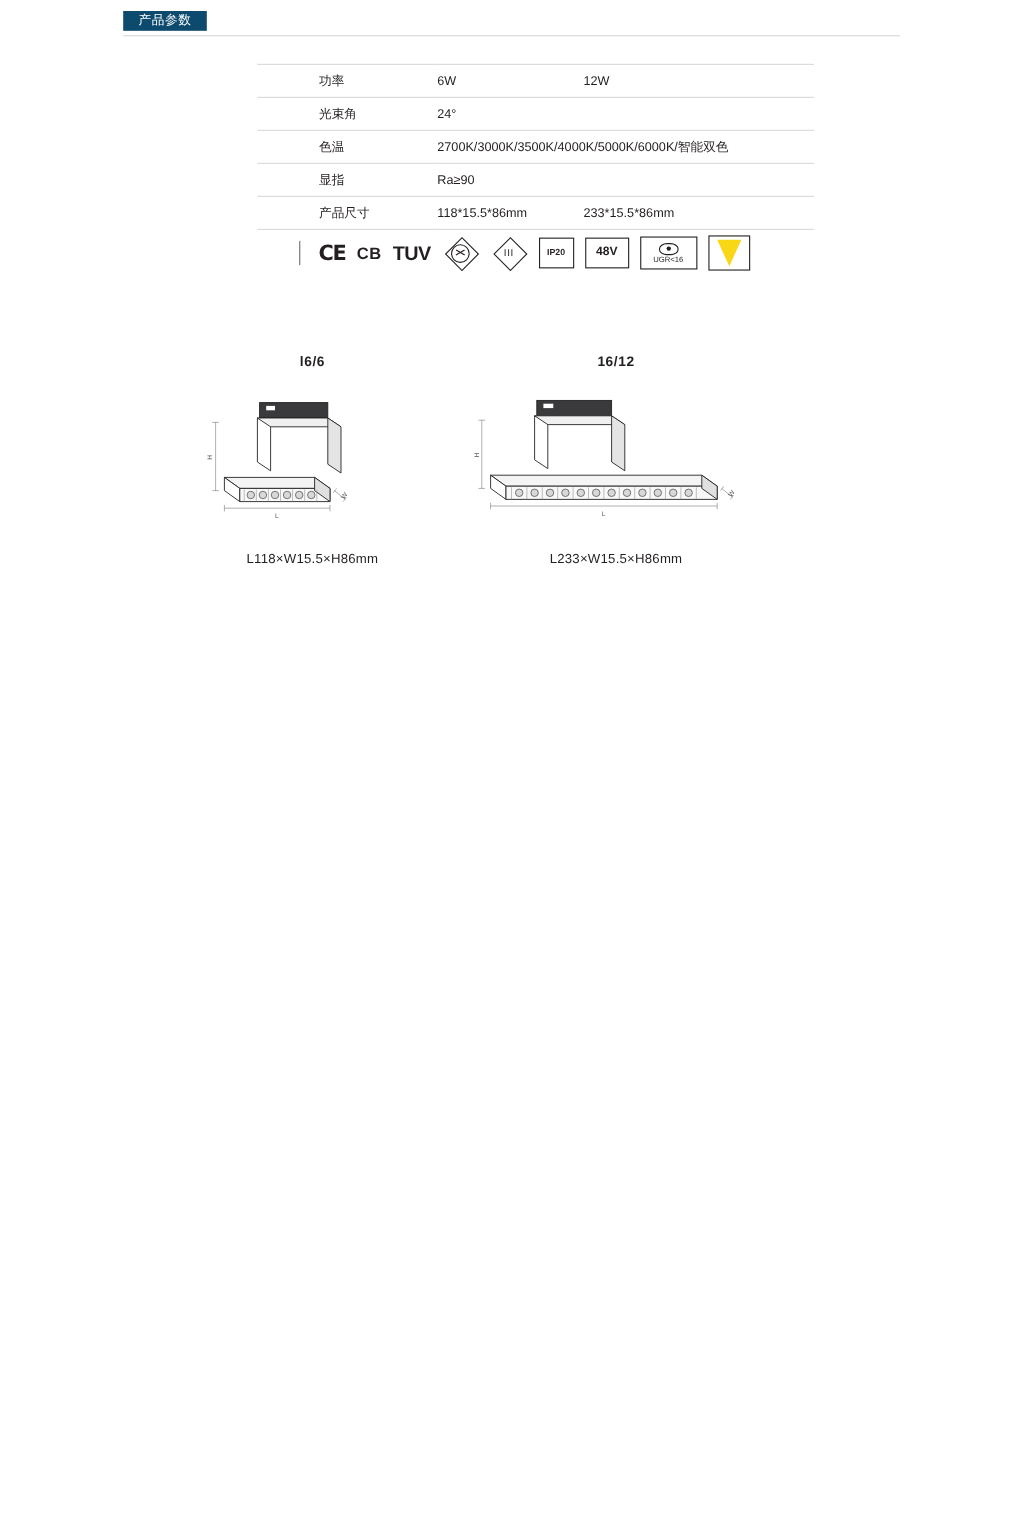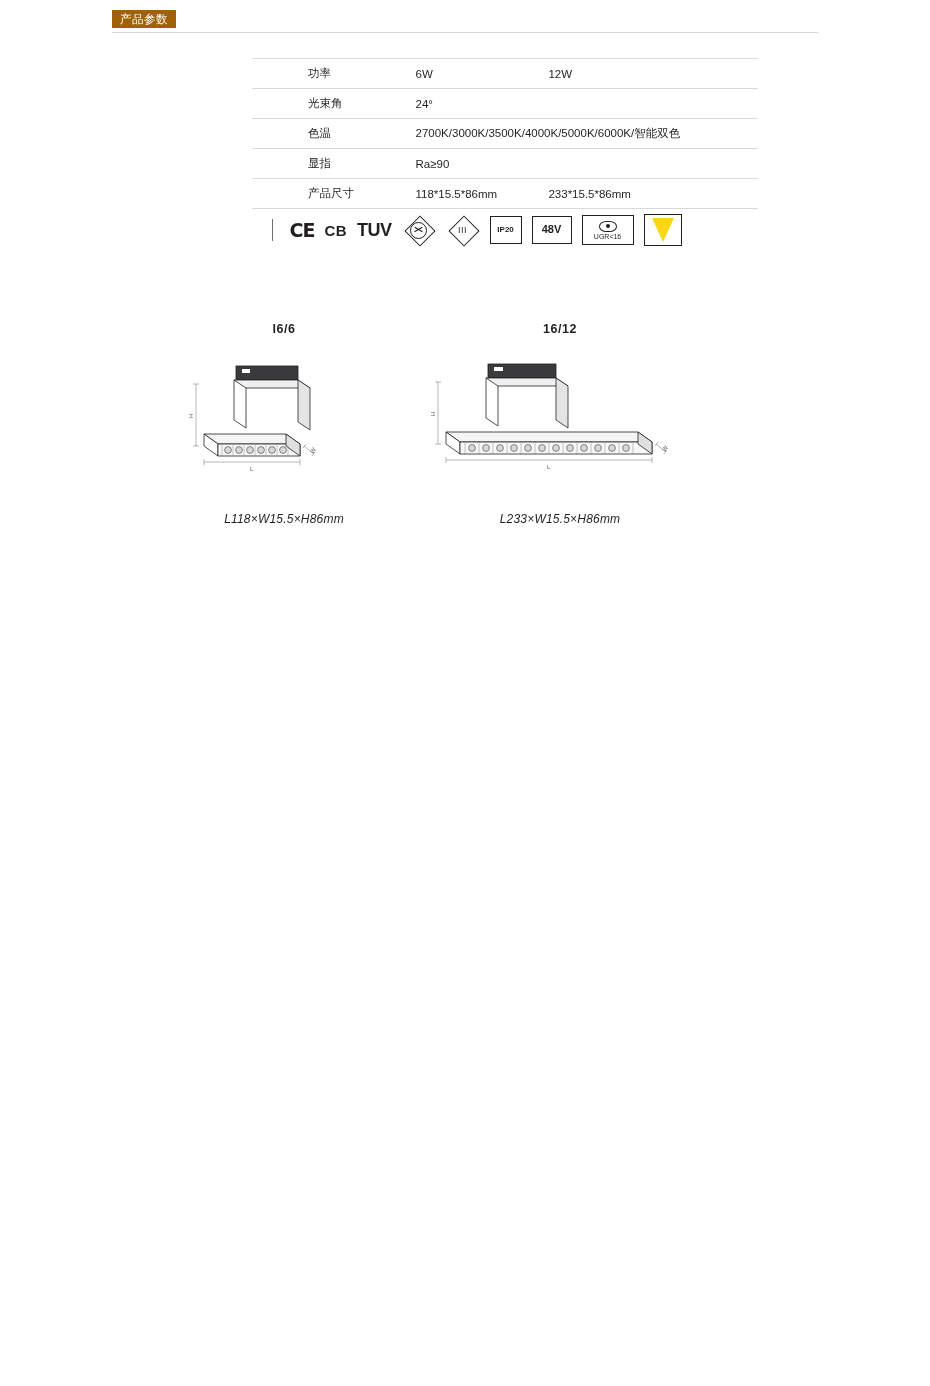--- a/index.html
+++ b/index.html
@@ -22,34 +22,34 @@
     left: 112px;
     top: 32px;
     width: 706px;
     height: 1px;
     background: #d8d8d8;
   }
   .header-tab {
     position: absolute;
     left: 112px;
     top: 10px;
-    width: 64px;
+    width: 76px;
     height: 18px;
-    background: #a16207;
+    background: #0c4a6e;
     color: #ffffff;
     font-size: 11.5px;
     line-height: 18px;
     text-align: center;
     letter-spacing: 0.5px;
   }
 
   
   .spec-table {
     position: absolute;
-    left: 252px;
+    left: 234px;
     top: 58px;
     width: 506px;
     border-collapse: collapse;
   }
   .spec-table td {
     border-bottom: 1px solid #d9d9d9;
     font-size: 11.5px;
     color: #231f20;
     padding: 7px 0 7px 0;
     vertical-align: middle;
@@ -256,21 +256,21 @@
   }
   .drawing {
     position: relative;
   }
 
   
   #prod1 { left: 176px; top: 322px; width: 216px; }
   #prod2 { left: 420px; top: 322px; width: 280px; }
   .drawing-1 { width: 216px; height: 130px; margin-top: 14px; }
   .drawing-2 { width: 280px; height: 130px; margin-top: 14px; }
-  .cap-1 { margin-top: 32px; font-style: italic; }
+  .cap-1 { margin-top: 21px; }
 </style>
 </head>
 <body>
 
 <div class="header-rule"></div>
 <div class="header-tab">产品参数</div>
 
 <table class="spec-table">
   <tbody>
     <tr>

